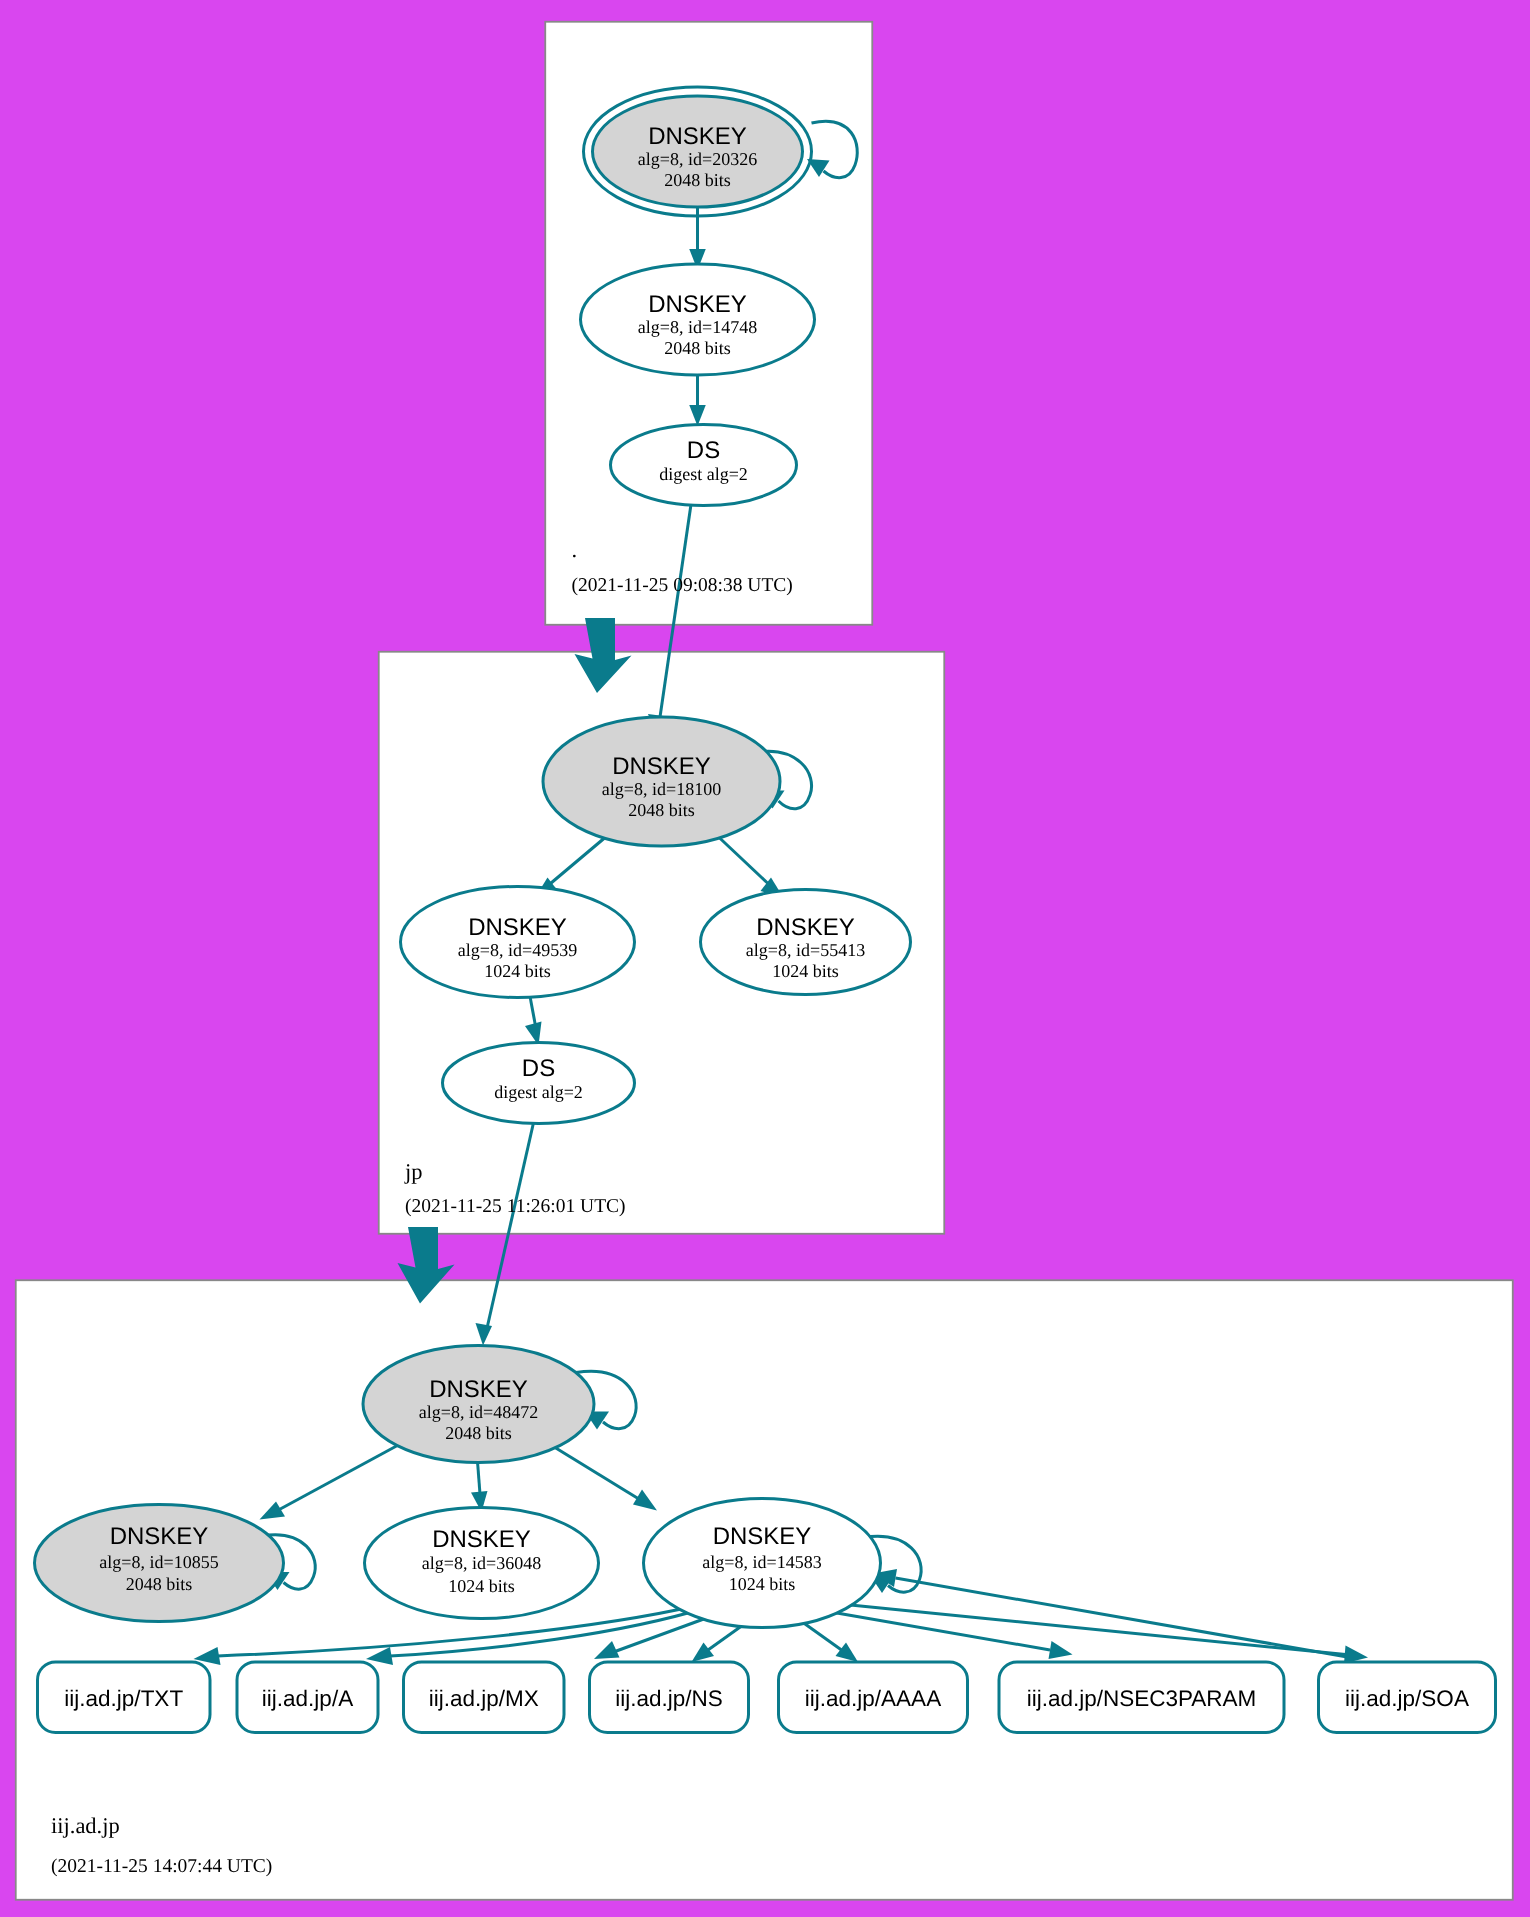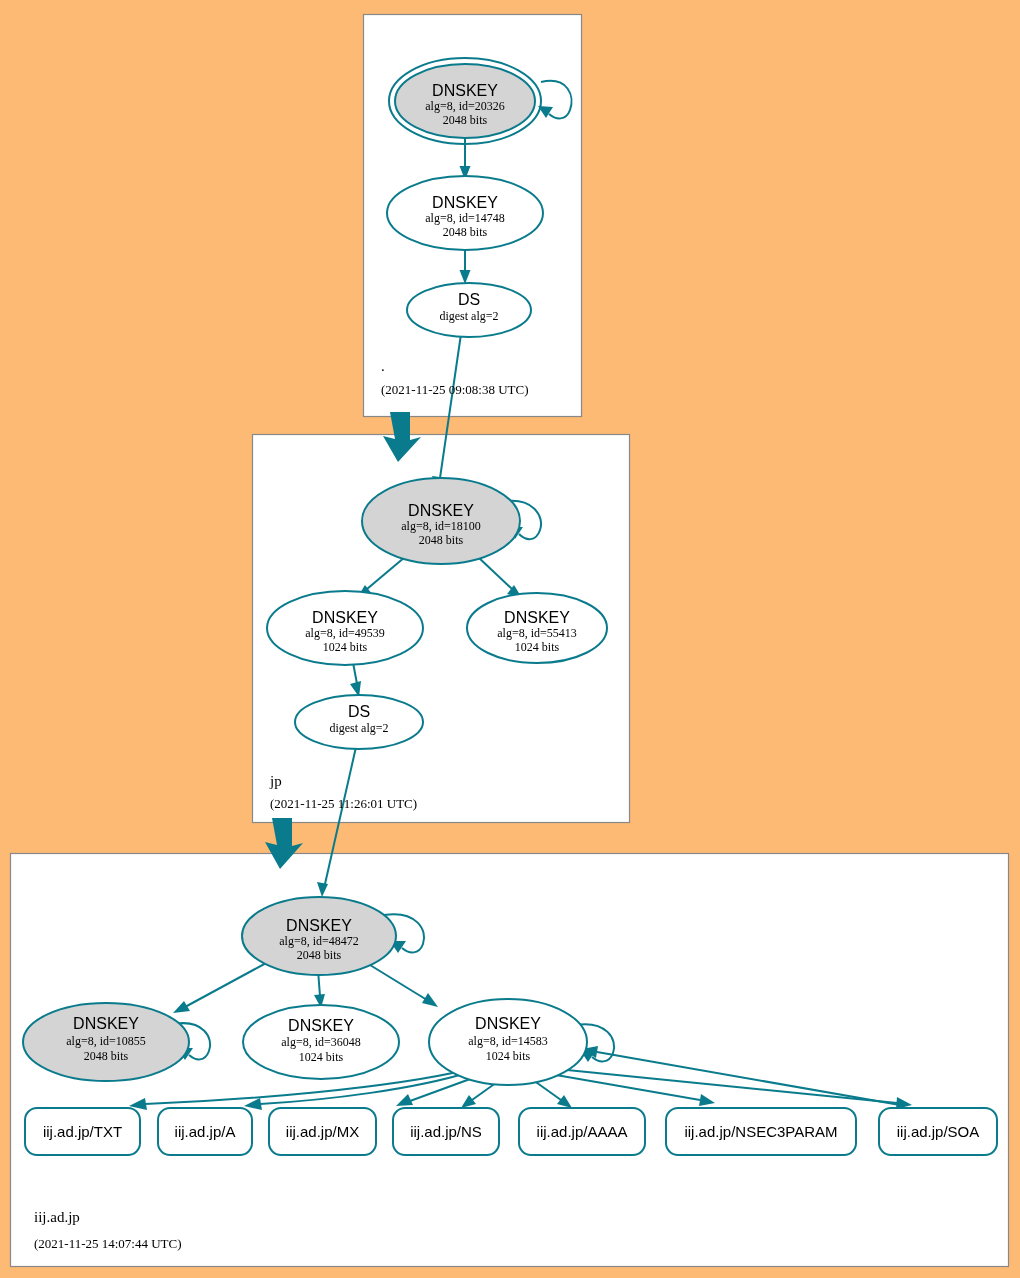--- a/index.html
+++ b/index.html
@@ -1,17 +1,17 @@
 <!DOCTYPE html>
 <html><head>
 <meta charset="utf-8">
 <style>
   html,body{margin:0;padding:0;background:#ffffff;}
   body{width:1020px;height:1278px;font-family:"Liberation Sans",sans-serif;}
-  #stage{position:relative;width:1020px;height:1278px;overflow:hidden;background:#fdba74;}
+  #stage{position:relative;width:1020px;height:1278px;overflow:hidden;background:#d946ef;}
   svg{display:block;}
   .zone-box{fill:#ffffff;stroke:#888888;stroke-width:1.2;}
   .node-ell{stroke:#0a7b8c;stroke-width:2;}
   .node-ell.white{fill:#ffffff;}
   .node-ell.grey{fill:#d4d4d4;}
   .node-ell.anchor-outer{fill:none;}
   .rr-box{fill:#ffffff;stroke:#0a7b8c;stroke-width:2;}
   .edge{fill:none;stroke:#0a7b8c;stroke-width:2;}
   .edge-thick{fill:#0a7b8c;stroke:none;}
   .arrowhead{fill:#0a7b8c;stroke:none;}

